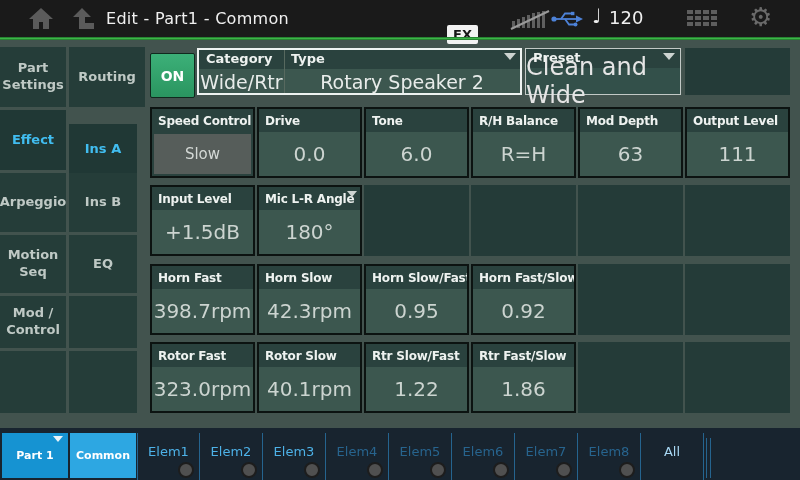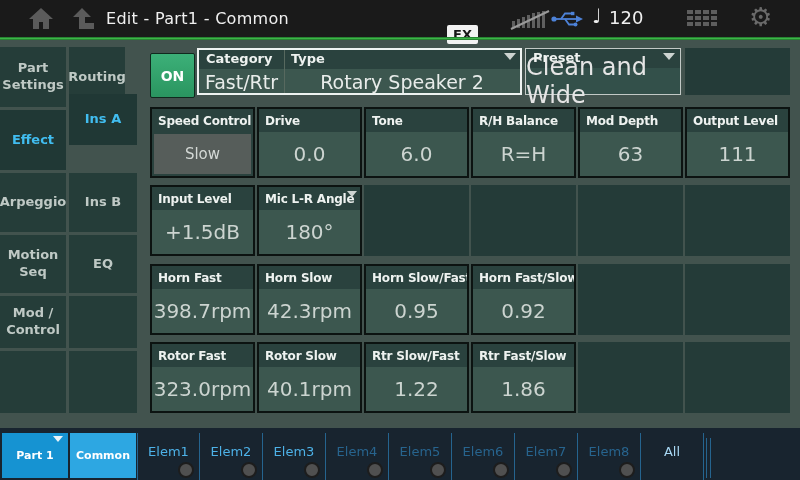--- a/index.html
+++ b/index.html
@@ -130,43 +130,43 @@
       <span>Arpeggio</span>
     </div>
   <div class="scell" style="left:0;top:235px;width:66px;height:58px">
       <span>Motion Seq</span>
     </div>
   <div class="scell" style="left:0;top:296px;width:66px;height:52px">
       <span>Mod / Control</span>
     </div>
   <div class="scell" style="left:0;top:351px;width:66px;height:62px"></div>
 
-  <div class="scell" style="left:69px;top:47px;width:56px;height:60px">
+  <div class="scell" style="left:69px;top:47px;width:76px;height:60px">
       <span>Routing</span>
     </div>
-  <div class="scell active" style="left:69px;top:94px;width:68px;height:51px">
+  <div class="scell active" style="left:69px;top:124px;width:68px;height:51px">
       <span>Ins A</span>
     </div>
   <div class="scell" style="left:69px;top:173px;width:68px;height:59px">
       <span>Ins B</span>
     </div>
   <div class="scell" style="left:69px;top:235px;width:68px;height:58px">
       <span>EQ</span>
     </div>
   <div class="scell" style="left:69px;top:296px;width:68px;height:52px"></div>
   <div class="scell" style="left:69px;top:351px;width:68px;height:62px"></div>
 
   <div class="onbtn">ON</div>
 
   <div class="cattype">
     <div class="vrow"></div>
     <div class="ct-div"></div>
     <div class="ct-lab" style="left:7px">Category</div>
     <div class="ct-lab" style="left:92px">Type</div>
-    <div class="ct-val" style="left:0;width:85px">Fast/Rtr</div>
+    <div class="ct-val" style="left:0;width:85px">Wide/Rtr</div>
     <div class="ct-val" style="left:85px;width:236px">Rotary Speaker 2</div>
     <div class="tri" style="right:4px;top:3px"></div>
   </div>
 
   <div class="preset">
     <div class="vrow">Clean and Wide</div>
     <div class="plab">Preset</div>
     <div class="tri" style="right:5px;top:4px"></div>
   </div>
   <div class="hdr-empty"></div>

